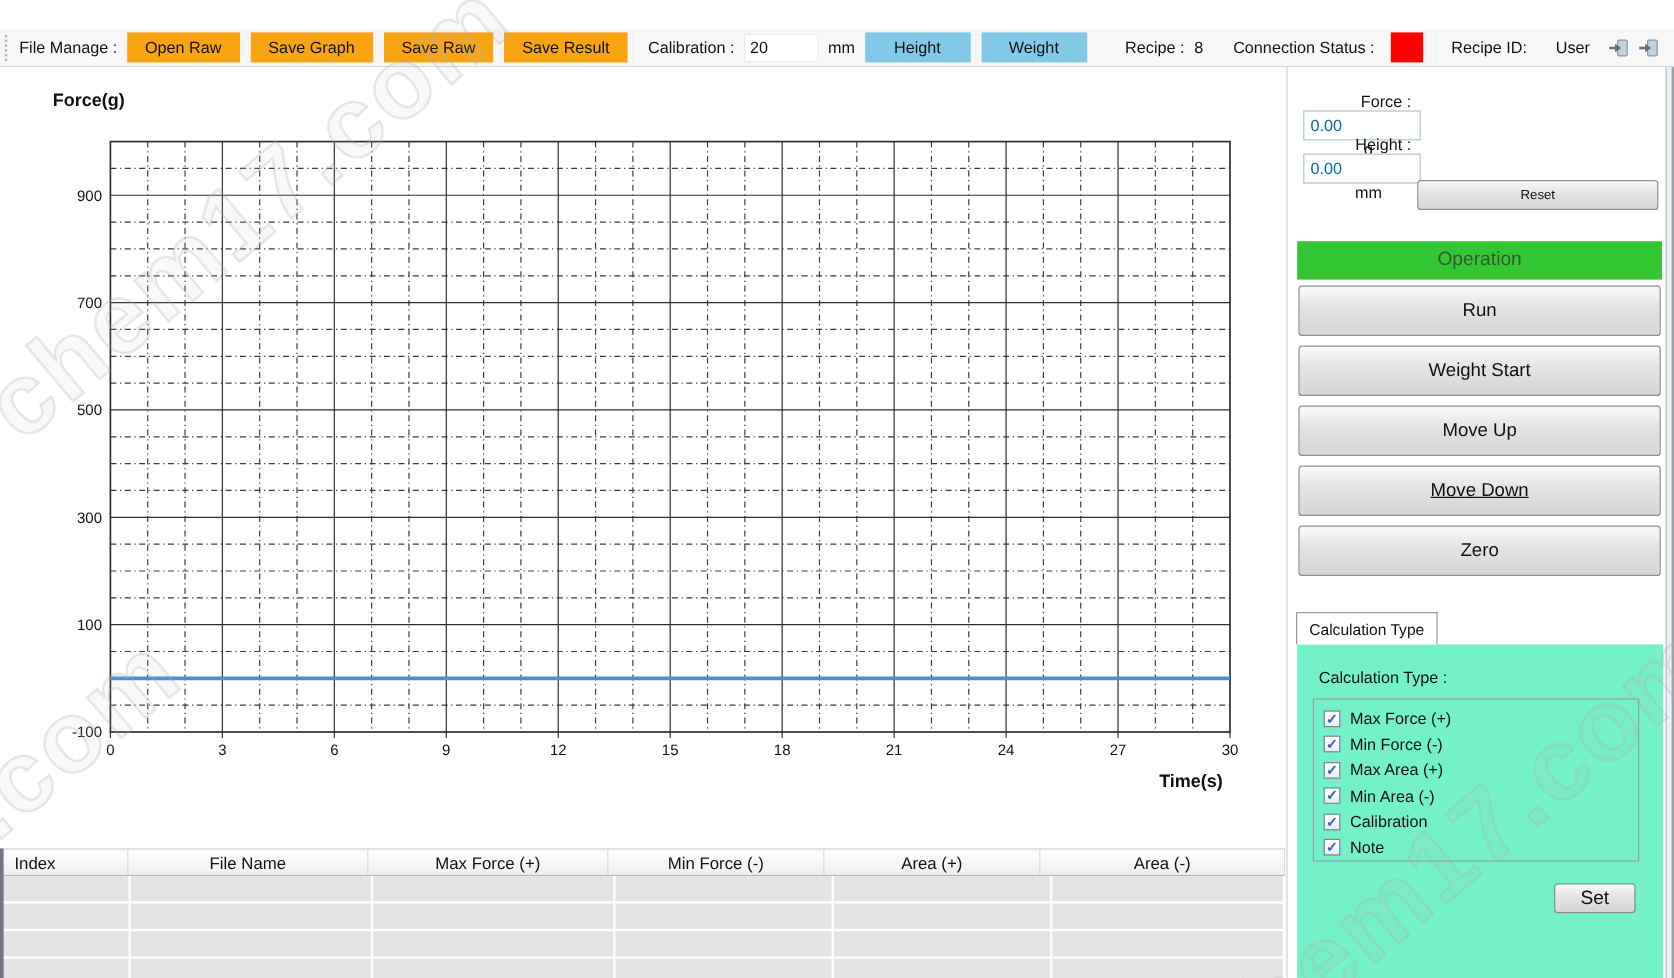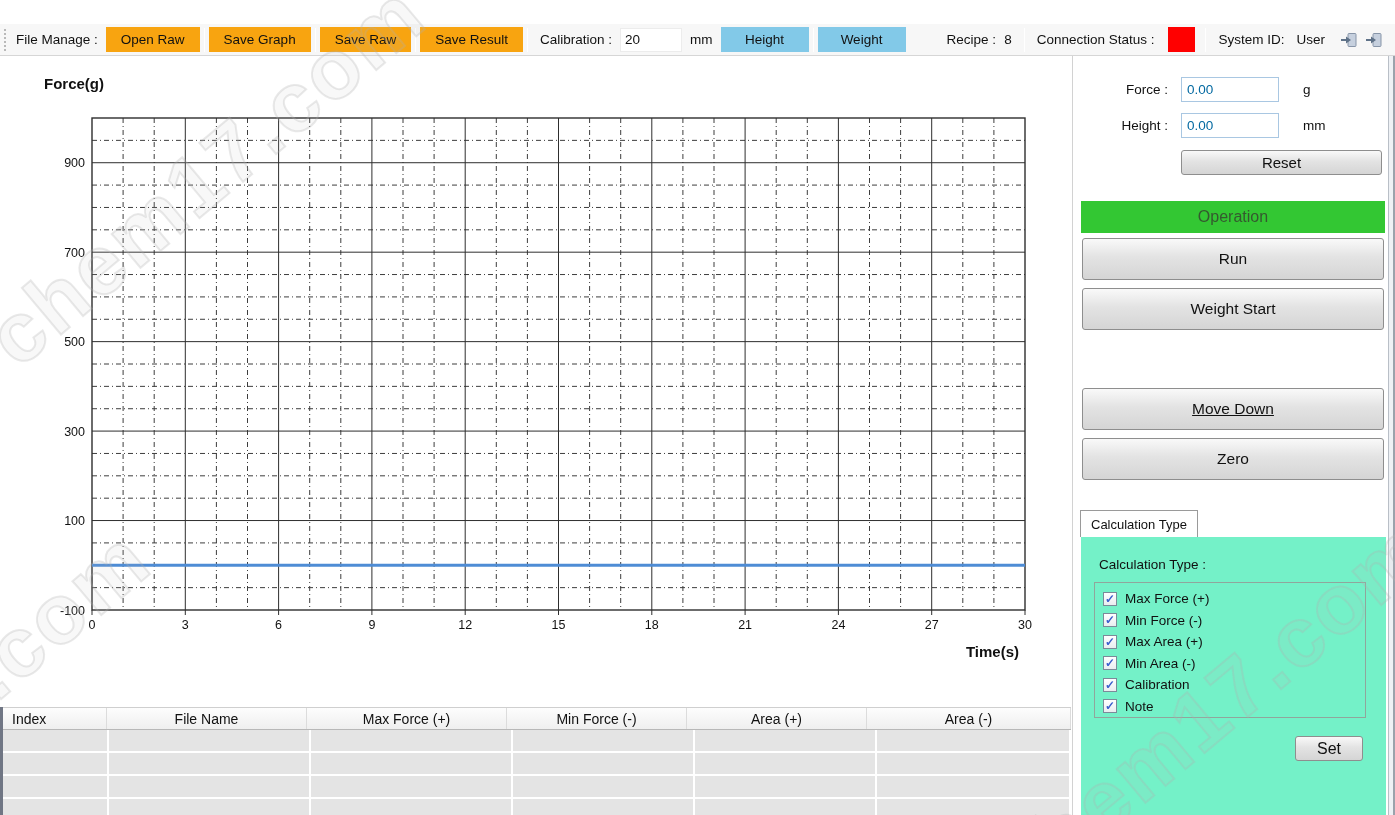--- a/index.html
+++ b/index.html
@@ -54,28 +54,28 @@
   .th { display:flex; align-items:center; justify-content:center; border-right:1px solid #dcdcdc; }
   .th.left { justify-content:flex-start; padding-left:12px; }
   .trow { display:flex; height:21px; margin-bottom:2px; }
   .td { background:#e4e4e4; margin-right:2px; }
   .c0{width:107px;} .c1{width:200px;} .c2{width:200px;} .c3{width:180px;} .c4{width:180px;} .c5{flex:1;}
   .table-left-edge { position:absolute; left:0; top:707px; width:3px; height:108px; background:#707684; }
 
   
   .right-panel { position:absolute; left:1072px; top:56px; width:317px; height:759px;
     background:#fff; border-left:1px solid #d2d2d2; font-size:13.5px; color:#111; }
-  .ro-row { position:absolute; left:0; display:flex; align-items:center; }
+  .ro-row { position:absolute; left:0; display:flex; align-items:center;flex-direction:column; }
   .ro-label { width:95px; text-align:right; }
   .ro-input { width:98px; height:25px; margin-left:13px; border:1px solid #a9c7e2; background:#fff;
     font-family:inherit; font-size:13.5px; padding:0 5px; color:#0369a1; }
   .ro-unit { margin-left:24px; }
   .std-btn { background:linear-gradient(#f9f9f9,#e3e3e3 45%,#d5d5d5); border:1px solid #8e8e8e;
     border-radius:3px; font-family:inherit; font-size:15px; color:#111; cursor:default; }
-  #reset-btn { position:absolute; left:108px; top:94px; width:201px; height:25px; font-size:15px; }
+  #reset-btn { position:absolute; left:108px; top:94px; width:201px; height:25px; font-size:11px; }
   #operation-banner { position:absolute; left:8px; top:145px; width:304px; height:32px; background:#33c733;
     color:#35592f; font-size:16px; display:flex; align-items:center; justify-content:center; }
   .op-btn { position:absolute; left:9px; width:302px; height:42px; font-size:15.5px; }
 
   
   .tabs-row1 { position:absolute; left:7px; top:432px; display:flex; }
   .tab { height:23px; background:#f1f1f1; border:1px solid #9a9a9a; border-bottom:none;
     padding:0 8px; font-size:13px; display:flex; align-items:center; margin-right:2px; }
   .tab-selected { position:absolute; left:7px; top:454px; height:27px; background:#fff;
     border:1px solid #9a9a9a; border-bottom:none; padding:0 10px; font-size:13px;
@@ -128,22 +128,22 @@
     <button class="tb-btn blue">Height</button>
     <div class="tb-sep"></div>
     <button class="tb-btn blue">Weight</button>
     <div class="tb-spacer"></div>
     <span class="tb-label">Recipe :</span>
     <span class="tb-label" style="margin-left:0;">8</span>
     <div class="tb-sep"></div>
     <span class="tb-label">Connection Status :</span>
     <div class="status-box" id="conn-box" style="background: rgb(255, 0, 0);"></div>
     <div class="tb-sep"></div>
-    <span class="tb-label">System ID:</span>
-    <span class="tb-label" style="margin-left:4px;">User</span>
+    <span class="tb-label">Recipe ID:</span>
+    <span class="tb-label" style="margin-left:16px;">User</span>
     <svg class="acct-icon" viewBox="0 0 18 16">
       <rect x="8" y="1.5" width="8" height="13" rx="1" fill="#c6d0de" stroke="#8795a8"></rect>
       <path d="M1 8 h7" stroke="#5f7288" stroke-width="2"></path>
       <path d="M6 4.5 L11 8 L6 11.5 Z" fill="#5f7288"></path>
     </svg>
     <svg class="acct-icon" style="margin-right:12px;" viewBox="0 0 18 16">
       <rect x="8" y="1.5" width="8" height="13" rx="1" fill="#c6d0de" stroke="#8795a8"></rect>
       <path d="M1 8 h7" stroke="#5f7288" stroke-width="2"></path>
       <path d="M6 4.5 L11 8 L6 11.5 Z" fill="#5f7288"></path>
     </svg>
@@ -291,20 +291,21 @@
     <div class="ro-row" style="top:57px;">
       <span class="ro-label">Height :</span>
       <input class="ro-input" value="0.00" style="">
       <span class="ro-unit">mm</span>
     </div>
     <button class="std-btn" id="reset-btn">Reset</button>
 
     <div id="operation-banner">Operation</div>
     <button class="std-btn op-btn" style="top:182px;">Run</button>
     <button class="std-btn op-btn" style="top:232px;">Weight Start</button>
+    <button class="std-btn op-btn" style="top:282px;">Move Up</button>
     <button class="std-btn op-btn" style="top:332px;text-decoration:underline;">Move Down</button>
     <button class="std-btn op-btn" style="top:382px;">Zero</button>
 
     <div class="tab-selected">Calculation Type</div>
 
     <div class="calc-panel">
       <div class="calc-heading">Calculation Type :</div>
       <div class="optbox">
         <div class="opt-row">
           <span class="cbx">✓</span>

